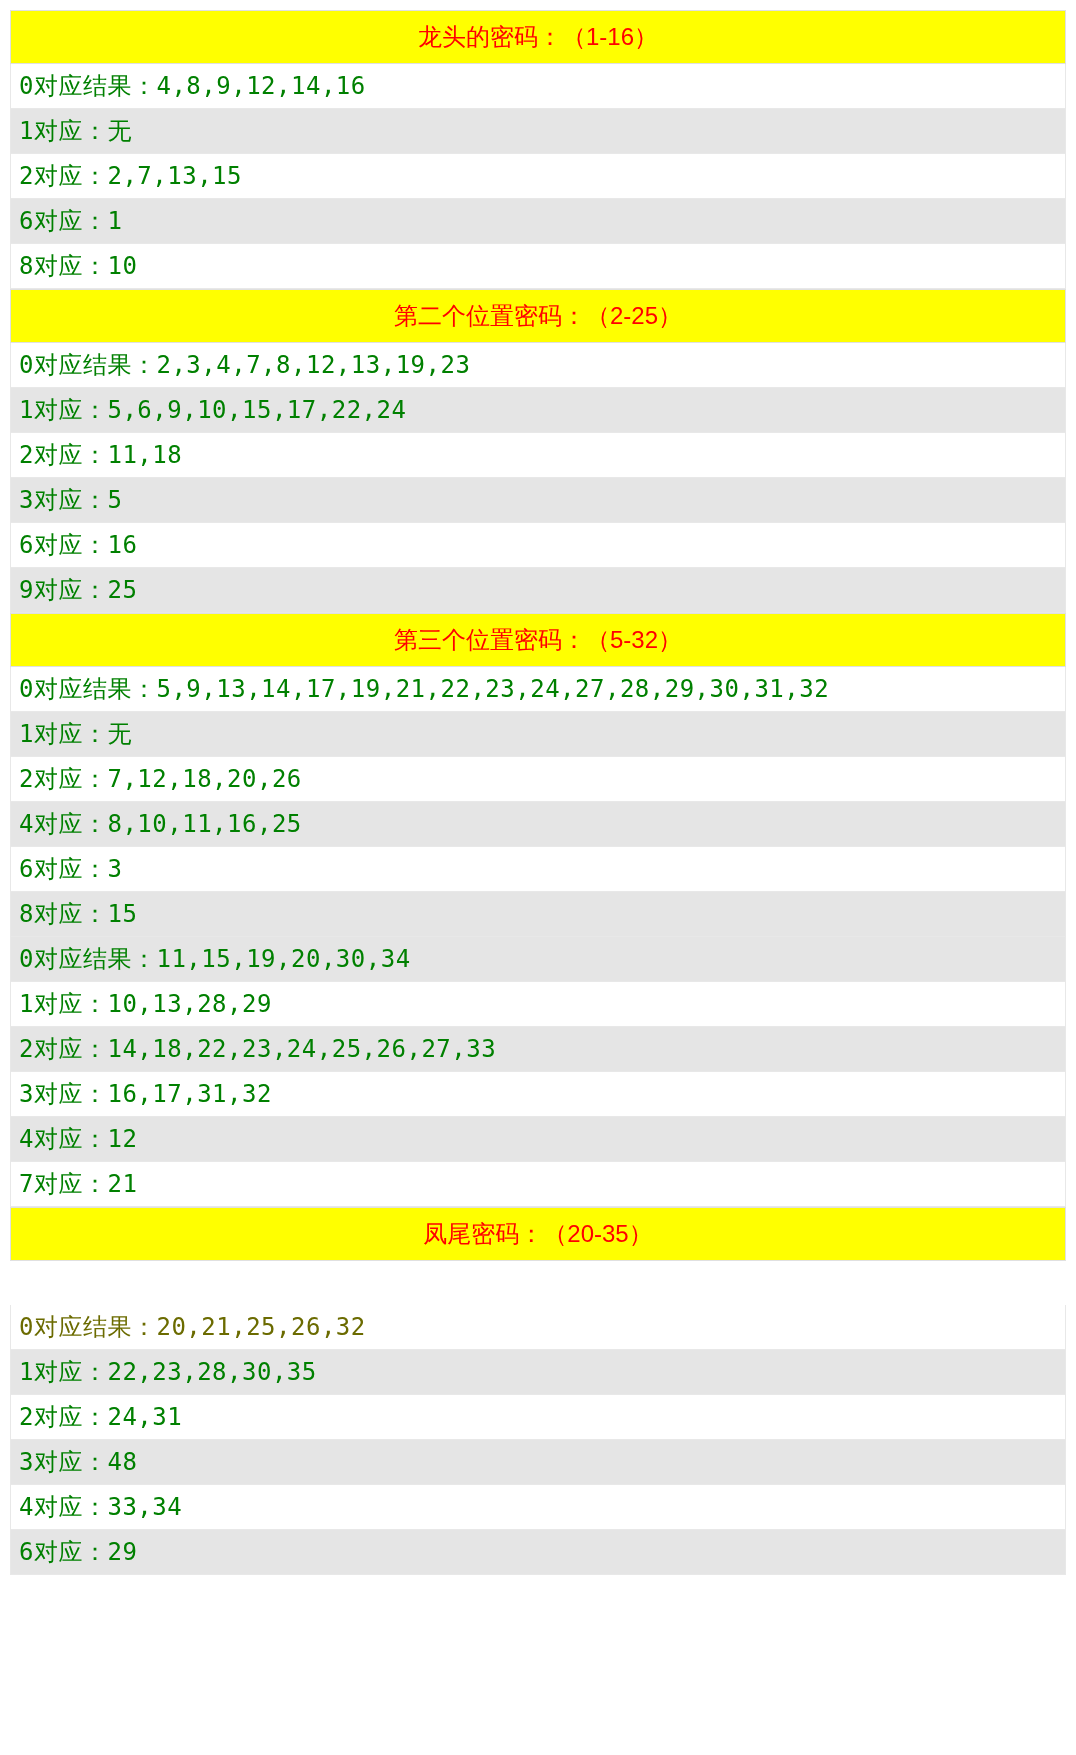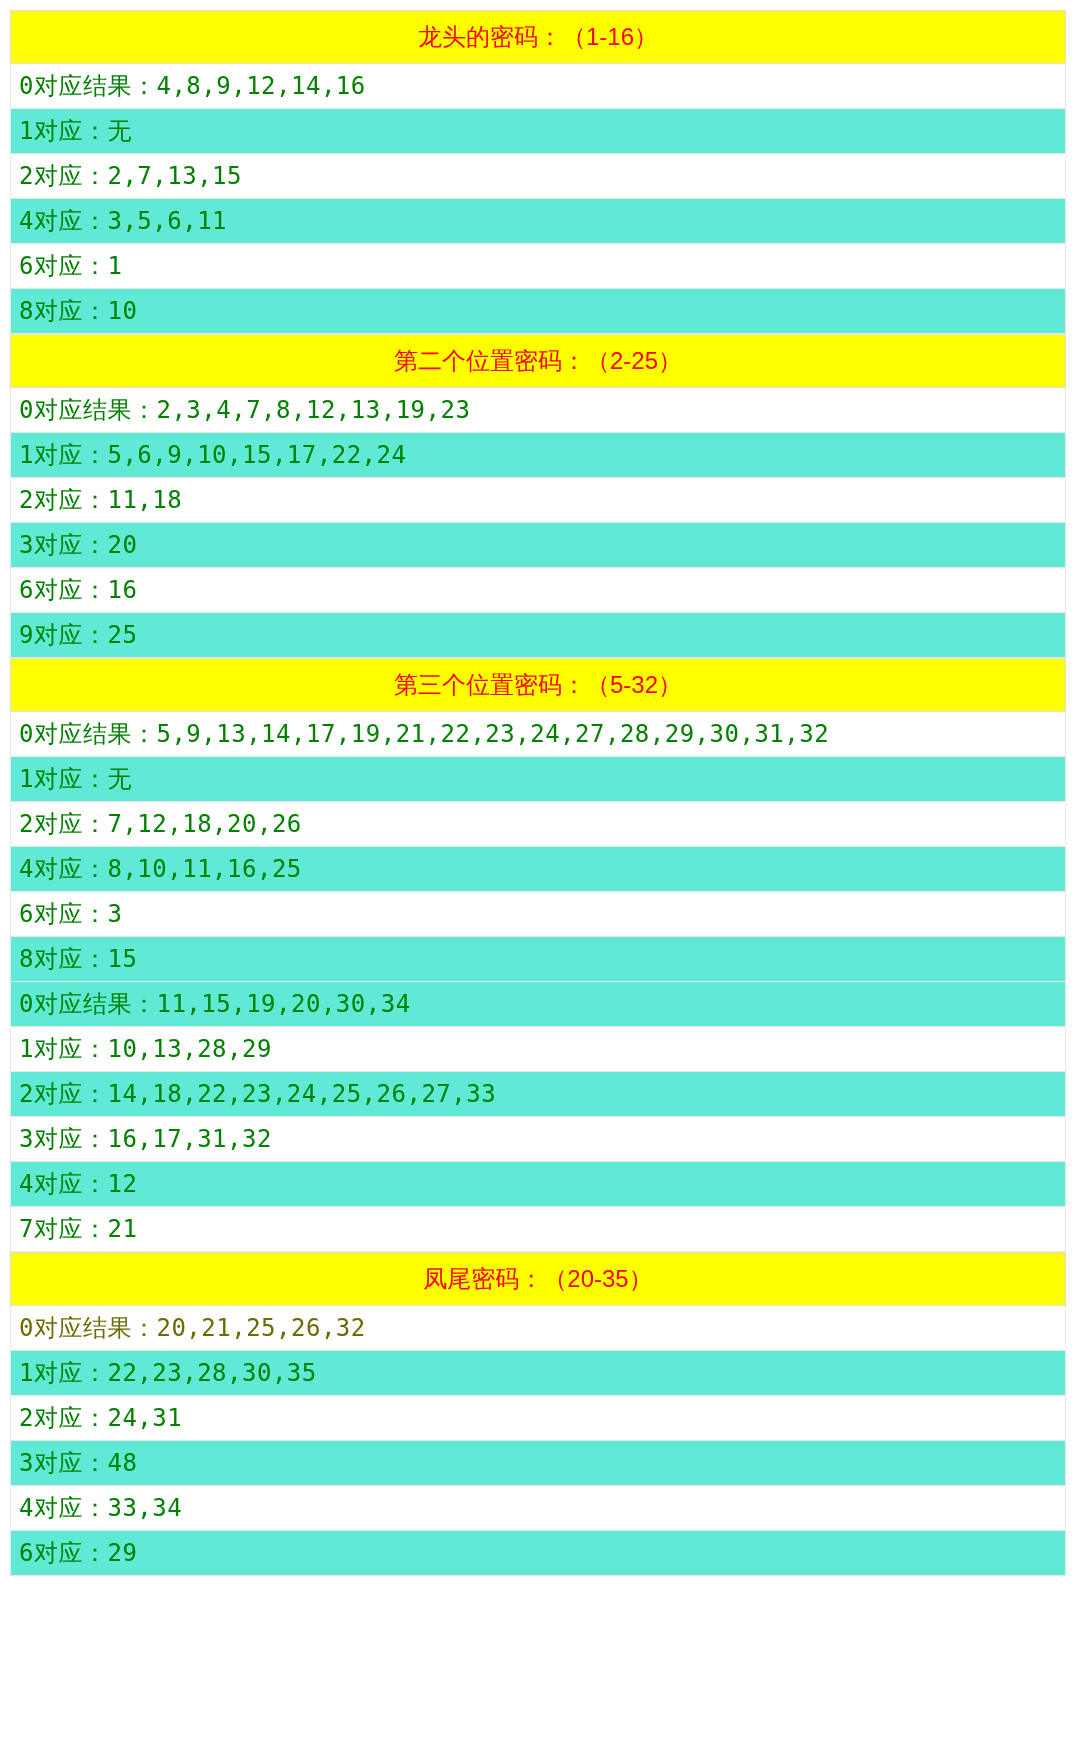--- a/index.html
+++ b/index.html
@@ -22,56 +22,56 @@
     .header-row {
       background: #ffff00;
       color: #ff0000;
       text-align: center;
       padding: 10px 0;
       font-size: 24px;
       font-weight: normal;
       border: 1px solid #e0e0e0;
     }
     .data-row {
-      background: #5eead4;
+      background: #e5e5e5;
       color: #008000;
       padding: 6px 8px;
       font-size: 24px;
       border: 1px solid #e8e8e8;
       border-top: none;
       font-family: "Microsoft YaHei", "SimSun", monospace;
       letter-spacing: 0.5px;
     }
     .data-row:nth-child(even) {
       background: #ffffff;
     }
     .data-row.alt {
       color: #6b6b00;
+      margin-top: 44px;
     }
   </style>
 </head>
 <body>
 
 <div class="container">
   <div id="sections-root">
       <div class="section">
         <div class="header-row">龙头的密码：（1-16）</div>
         <div class="data-row">0对应结果：4,8,9,12,14,16</div>
         <div class="data-row">1对应：无</div>
         <div class="data-row">2对应：2,7,13,15</div>
-        <div class="data-row">4对应：3,5,6,11</div>
         <div class="data-row">6对应：1</div>
         <div class="data-row">8对应：10</div>
       </div>
       <div class="section">
         <div class="header-row">第二个位置密码：（2-25）</div>
         <div class="data-row">0对应结果：2,3,4,7,8,12,13,19,23</div>
         <div class="data-row">1对应：5,6,9,10,15,17,22,24</div>
         <div class="data-row">2对应：11,18</div>
-        <div class="data-row">3对应：20</div>
+        <div class="data-row">3对应：5</div>
         <div class="data-row">6对应：16</div>
         <div class="data-row">9对应：25</div>
       </div>
       <div class="section">
         <div class="header-row">第三个位置密码：（5-32）</div>
         <div class="data-row">0对应结果：5,9,13,14,17,19,21,22,23,24,27,28,29,30,31,32</div>
         <div class="data-row">1对应：无</div>
         <div class="data-row">2对应：7,12,18,20,26</div>
         <div class="data-row">4对应：8,10,11,16,25</div>
         <div class="data-row">6对应：3</div>

